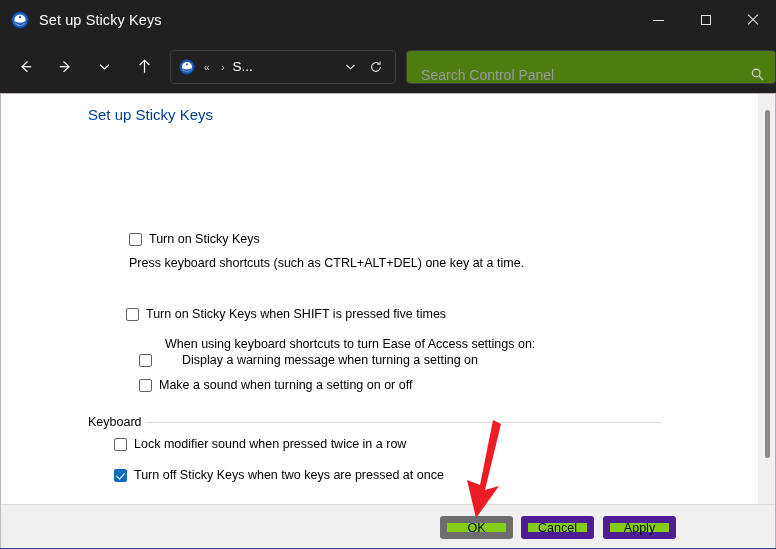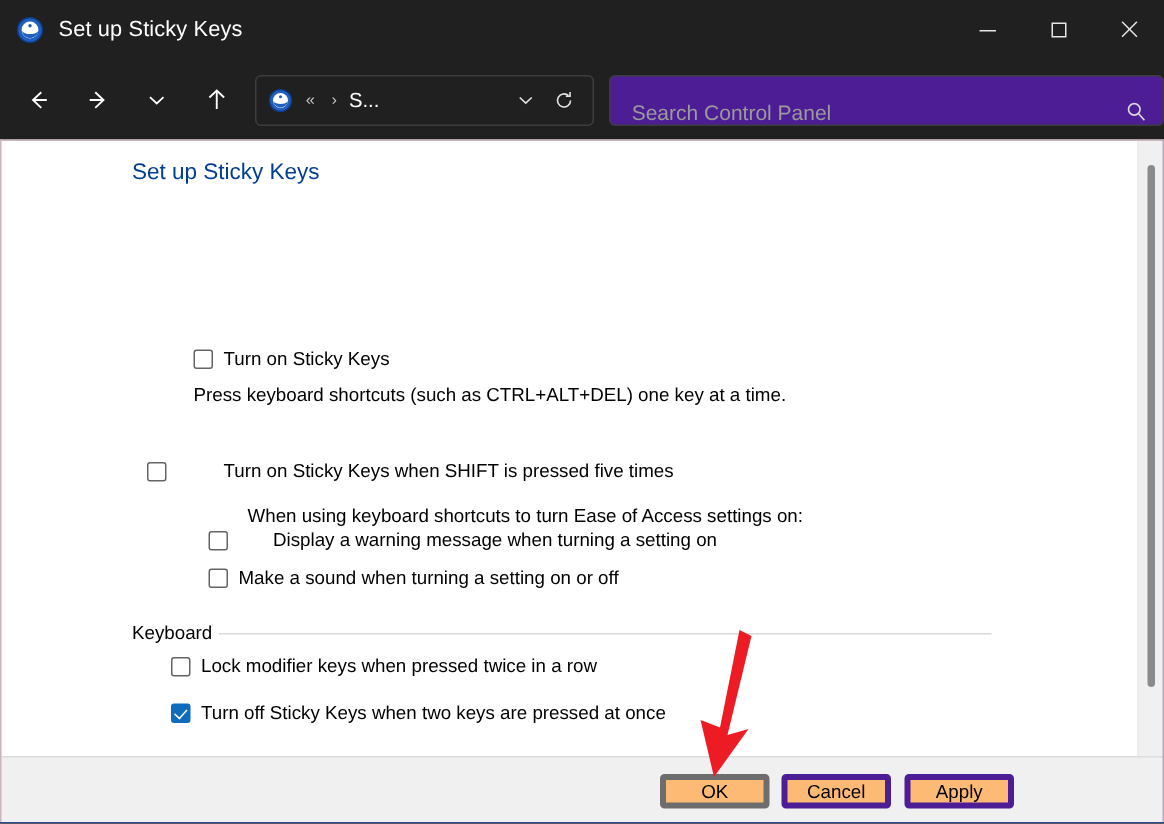--- a/index.html
+++ b/index.html
@@ -104,21 +104,21 @@
   .addr-refresh {
     color: #e6e6e6; font-size: 14px;
     width: 26px; height: 26px; display: flex; align-items: center; justify-content: center;
     border-radius: 3px; margin-left: 2px;
   }
 
   .searchbox {
     margin-left: 10px;
     width: 376px; height: 34px;
     border: 1px solid #3d3d3d;
-    background: #4c1d95;
+    background: #4d7c0f;
     border-radius: 4px;
     display: flex; align-items: center;
     padding: 16px 10px 0 12px;
   }
   .searchbox input {
     flex: 1 1 auto; background: transparent; border: 0; outline: 0;
     color: #e6e6e6; font-size: 14px;
     font-family: "Liberation Sans", sans-serif;
   }
   .searchbox input::placeholder { color: #9a9a9a; }
@@ -190,22 +190,22 @@
   
   .footer {
     position: absolute; left: 0; top: 504px;
     width: 776px; height: 45px;
     background: #f0f0f0;
     border-top: 1px solid #dcdcdc;
   }
   .btn {
     position: absolute; top: 11px;
     width: 73px; height: 23px;
-    background: #fdba74;
-    border: 4px solid #4c1d95;
+    background: #84cc16;
+    border: 7px solid #4c1d95;
     border-radius: 3px;
     font-size: 12.5px; color: #000000;
     font-family: "Liberation Sans", sans-serif;
     display: flex; align-items: center; justify-content: center;
   }
   .btn-ok     { left: 440px; border-color: #6d6d6d; }
   .btn-cancel { left: 521px; }
   .btn-apply  { left: 603px; }
 
   
@@ -319,21 +319,21 @@
       <div class="page-title">Set up Sticky Keys</div>
 
       <div class="row" style="left:88px; top:138px;margin-left:41px;">
         <span class="cb"></span>
         <span class="cb-label">Turn on Sticky Keys</span>
       </div>
 
       <div class="plain-text" style="left:103px; top:162px;">Press keyboard shortcuts (such as CTRL+ALT+DEL) one key at a time.</div>
 
 
-      <div class="row" style="left:98px; top:213px;gap:31px;">
+      <div class="row" style="left:126px; top:213px;">
         <span class="cb"></span>
         <span class="cb-label">Turn on Sticky Keys when SHIFT is pressed five times</span>
       </div>
 
       <div class="plain-text" style="left:139px; top:243px;">When using keyboard shortcuts to turn Ease of Access settings on:</div>
 
       <div class="row" style="left:139px; top:259px;gap:23px;">
         <span class="cb"></span>
         <span class="cb-label">Display a warning message when turning a setting on</span>
       </div>
@@ -343,21 +343,21 @@
         <span class="cb-label">Make a sound when turning a setting on or off</span>
       </div>
 
       <div class="group" style="left:88px; top:321px;">
         <span class="group-label">Keyboard</span>
         <span class="group-line"></span>
       </div>
 
       <div class="row" style="left:114px; top:343px;">
         <span class="cb"></span>
-        <span class="cb-label">Lock modifier keys when pressed twice in a row</span>
+        <span class="cb-label">Lock modifier sound when pressed twice in a row</span>
       </div>
 
       <div class="row" style="left:114px; top:374px;">
         <span class="cb checked"></span>
         <span class="cb-label">Turn off Sticky Keys when two keys are pressed at once</span>
       </div>
 
     </div>
 
     <div class="scrollbar">

